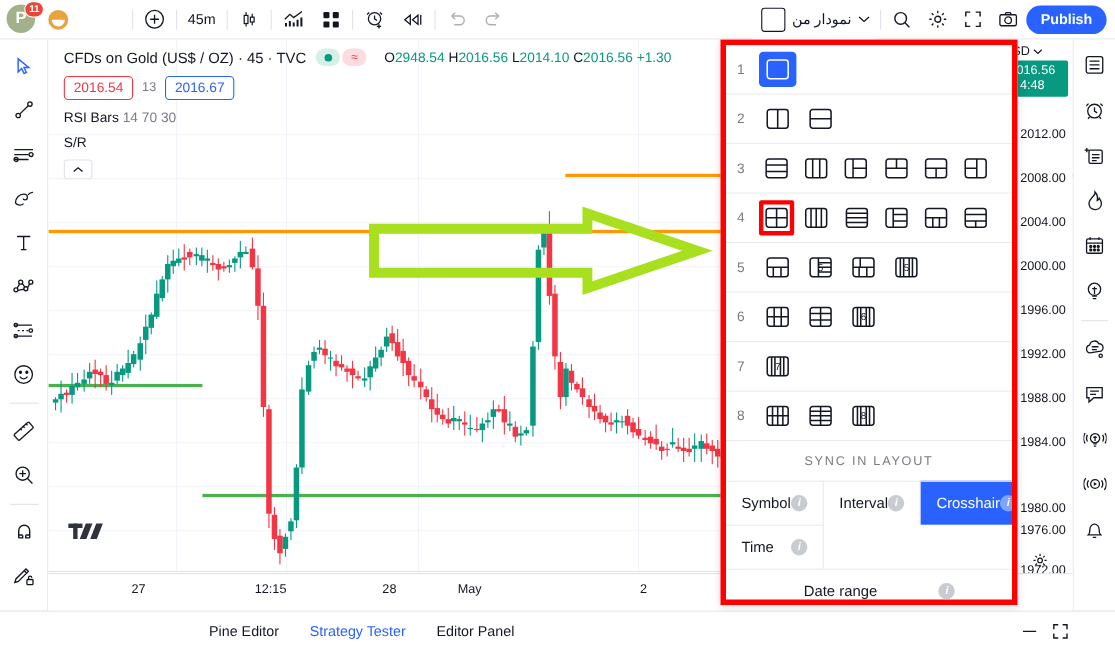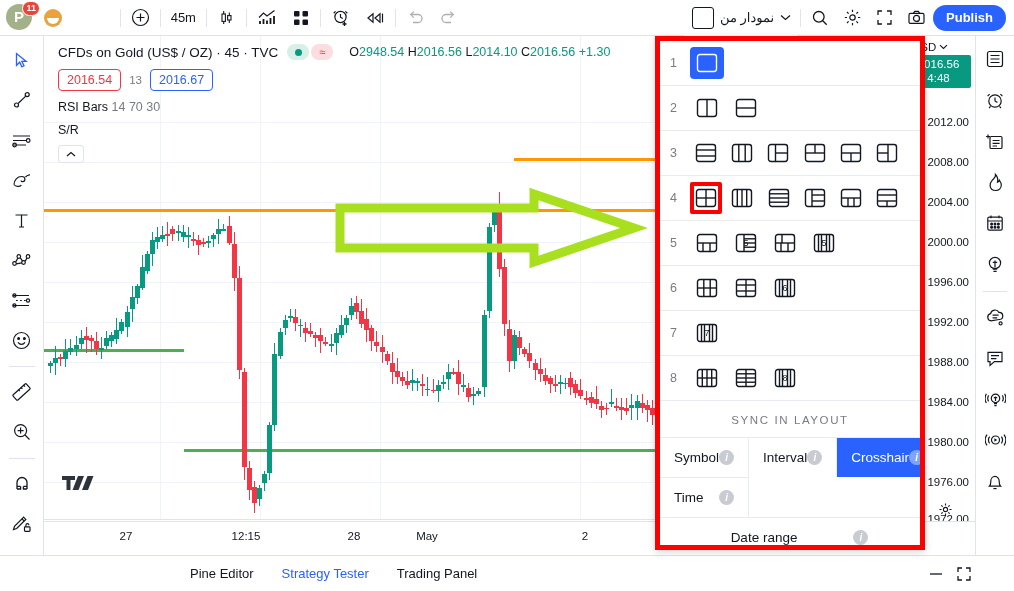--- a/index.html
+++ b/index.html
@@ -1125,21 +1125,21 @@
         <div>4:48</div>
       </div>
       <div class="ps-tick" style="top:86px;">2012.00</div>
       <div class="ps-tick" style="top:126px;">2008.00</div>
       <div class="ps-tick" style="top:166px;">2004.00</div>
       <div class="ps-tick" style="top:206px;">2000.00</div>
       <div class="ps-tick" style="top:246px;">1996.00</div>
       <div class="ps-tick" style="top:286px;">1992.00</div>
       <div class="ps-tick" style="top:326px;">1988.00</div>
       <div class="ps-tick" style="top:366px;">1984.00</div>
-      <div class="ps-tick" style="top:406px;">1980.00</div>
+      <div class="ps-tick" style="top:426px;">1980.00</div>
       <div class="ps-tick" style="top:446px;">1976.00</div>
       <div class="ps-tick" style="top:483px;">1972.00</div>
       <svg class="ps-gear" width="15" height="15" viewBox="0 0 15 15" fill="none" stroke="currentColor" stroke-width="1.1">
         <circle cx="7.5" cy="7.5" r="2.1"></circle>
           <path d="M7.5 1.5v2M7.5 11.5v2M13.5 7.5h-2M3.5 7.5h-2M11.7 3.3l-1.4 1.4M4.7 10.3l-1.4 1.4M11.7 11.7l-1.4-1.4M4.7 4.7L3.3 3.3"></path>
       </svg>
     </div>
 
     <div class="timescale">
       <div class="ts-tick" style="left:82px;">27</div>
@@ -1426,21 +1426,21 @@
           <span class="info-i">i</span>
         </div>
       </div>
     </div>
   </div>
 
   <div class="bottombar">
     <div style="width:176px;"></div>
     <span class="bb-tab">Pine Editor</span>
     <span class="bb-tab active">Strategy Tester</span>
-    <span class="bb-tab">Trading Panel</span>
+    <span class="bb-tab">Editor Panel</span>
     <span class="spacer"></span>
     <span class="bb-icon">
       <svg width="16" height="16" viewBox="0 0 16 16" fill="none" stroke="currentColor" stroke-width="1.3">
           <path d="M2 8h12"></path>
         </svg>
     </span>
     <span class="bb-icon" style="margin-right:36px;">
       <svg width="16" height="16" viewBox="0 0 16 16" fill="none" stroke="currentColor" stroke-width="1.3">
         <path d="M2 6V2h4M14 6V2h-4M2 10v4h4M14 10v4h-4"></path>
       </svg>

